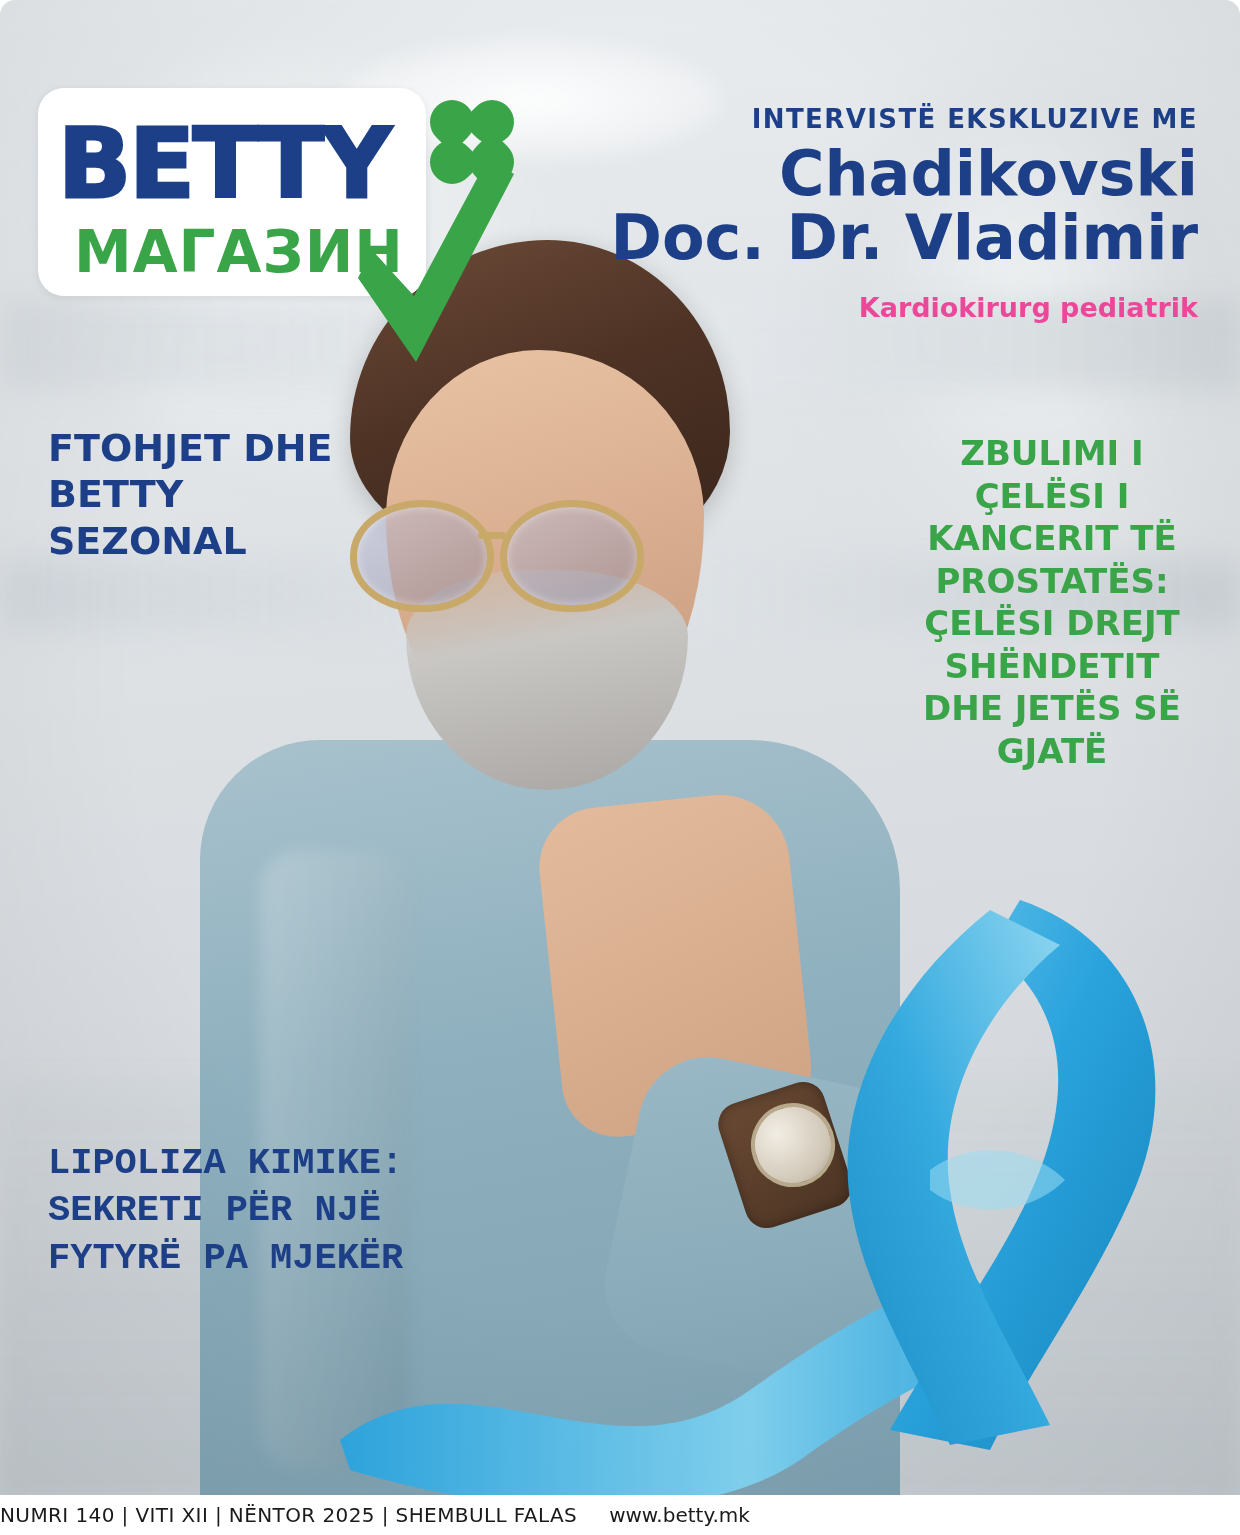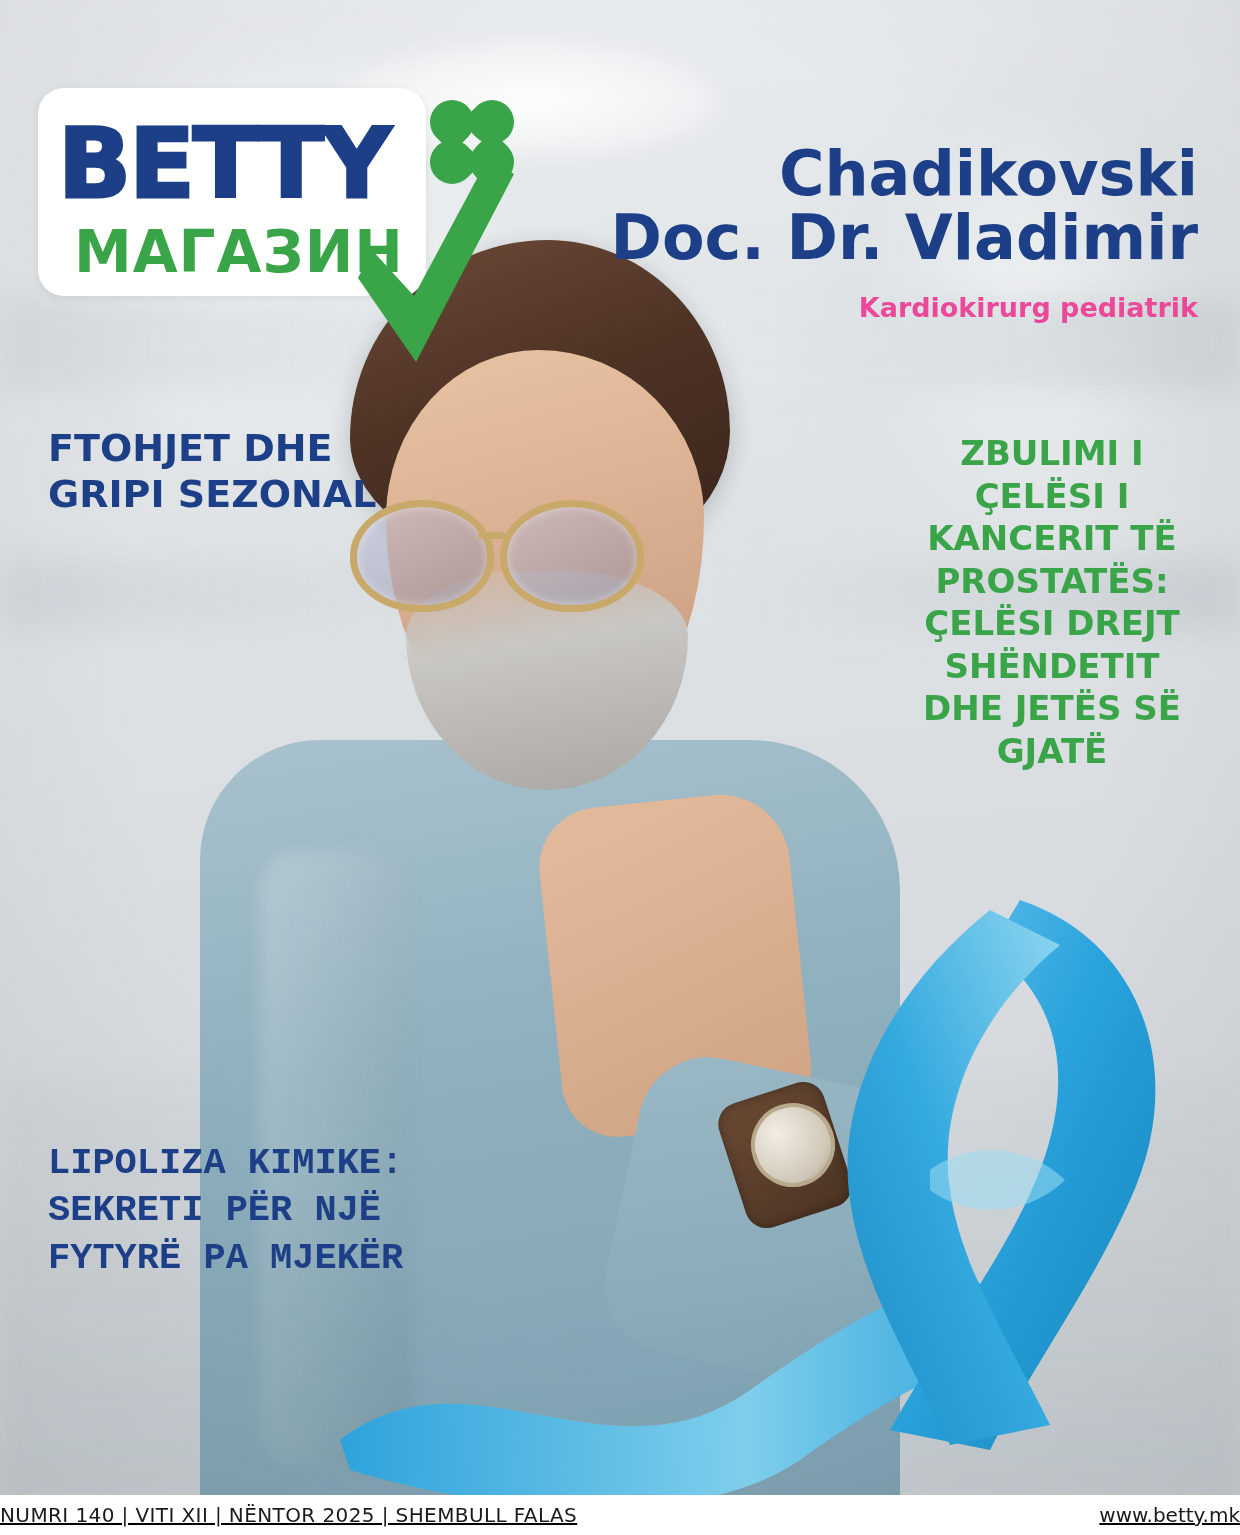--- a/index.html
+++ b/index.html
@@ -9,20 +9,21 @@
   }
   body {
     font-family: "Liberation Sans", sans-serif;
   }
   .page {
     position: relative;
     width: 1240px;
     height: 1535px;
     overflow: hidden;
     background: #ffffff;
+    border-radius: 15px;
   }
 
   
   .cover-photo {
     position: absolute;
     left: 0; top: 0;
     width: 1240px;
     height: 1495px;
     overflow: hidden;
     background: linear-gradient(175deg, #e9ecef 0%, #dfe3e6 35%, #d6dade 70%, #cfd4d8 100%);
@@ -322,22 +323,21 @@
   
   .footer {
     position: absolute;
     left: 0;
     top: 1495px;
     width: 1240px;
     height: 40px;
     background: #ffffff;
     display: flex;
     align-items: center;
-    justify-content: space-between;
-    text-decoration: underline;
+    justify-content: flex-start;
   }
   .footer-text {
     color: #1a1a1a;
     font-size: 20px;
     letter-spacing: 0.4px;
     font-family: "DejaVu Sans", sans-serif;
   }
   .footer-url {
     color: #1a1a1a;
     font-size: 20px;
@@ -416,27 +416,28 @@
       </svg>
       <div class="logo-clover">
         <div class="clover-leaf cl1"></div>
         <div class="clover-leaf cl2"></div>
         <div class="clover-leaf cl3"></div>
         <div class="clover-leaf cl4"></div>
       </div>
     </div>
   </div>
 
+  <div class="kicker">INTERVISTË EKSKLUZIVE ME</div>
   <div class="doctor-name">
     <div>Chadikovski</div>
     <div>Doc. Dr. Vladimir</div>
   </div>
   <div class="doctor-role">Kardiokirurg pediatrik</div>
 
-  <div class="headline-left">FTOHJET DHE GRIPI SEZONAL</div>
+  <div class="headline-left">FTOHJET DHE BETTY SEZONAL</div>
   <div class="headline-right">ZBULIMI I ÇELËSI I KANCERIT TË PROSTATËS: ÇELËSI DREJT SHËNDETIT DHE JETËS SË GJATË</div>
   <div class="headline-bottom">LIPOLIZA KIMIKE: SEKRETI PËR NJË FYTYRË PA MJEKËR</div>
 
   <div class="footer">
     <span class="footer-text">NUMRI 140  |  VITI XII  |  NËNTOR 2025  |  SHEMBULL FALAS</span>
     <span class="footer-url">www.betty.mk</span>
   </div>
 
 </div>
 

